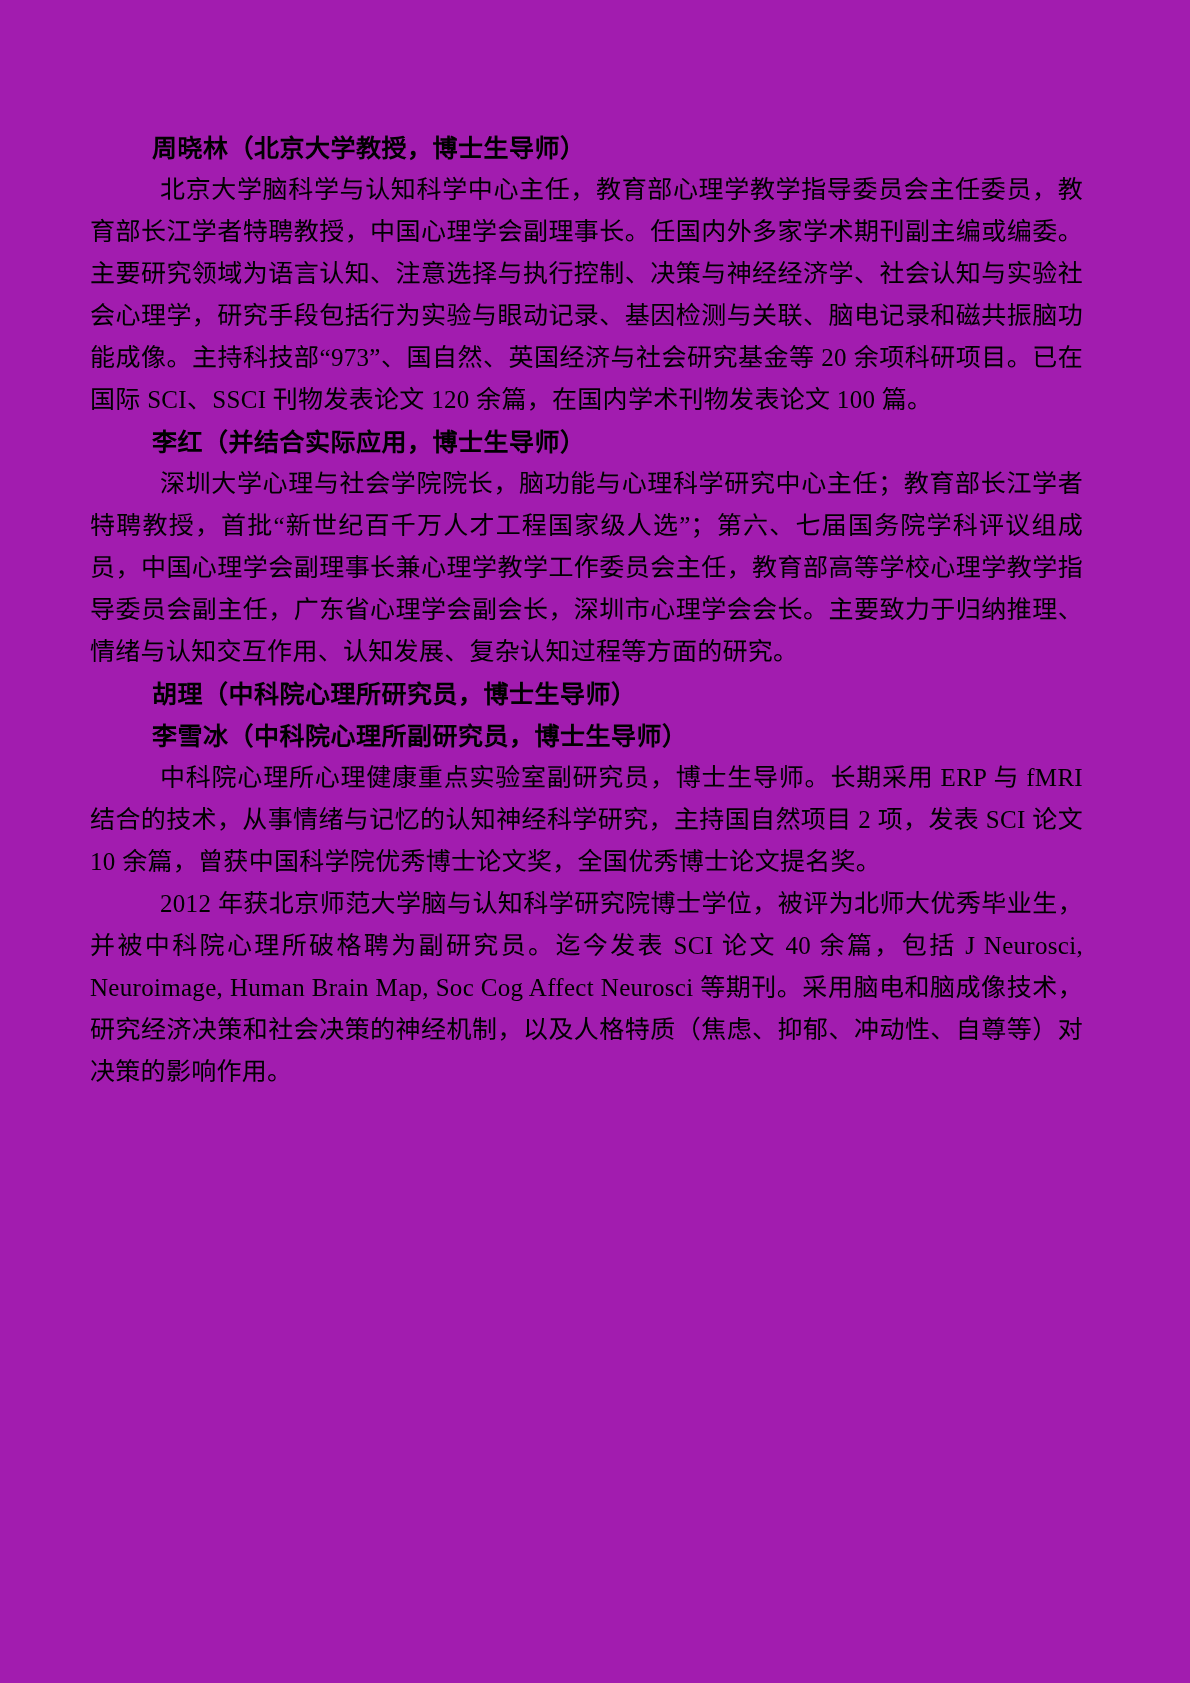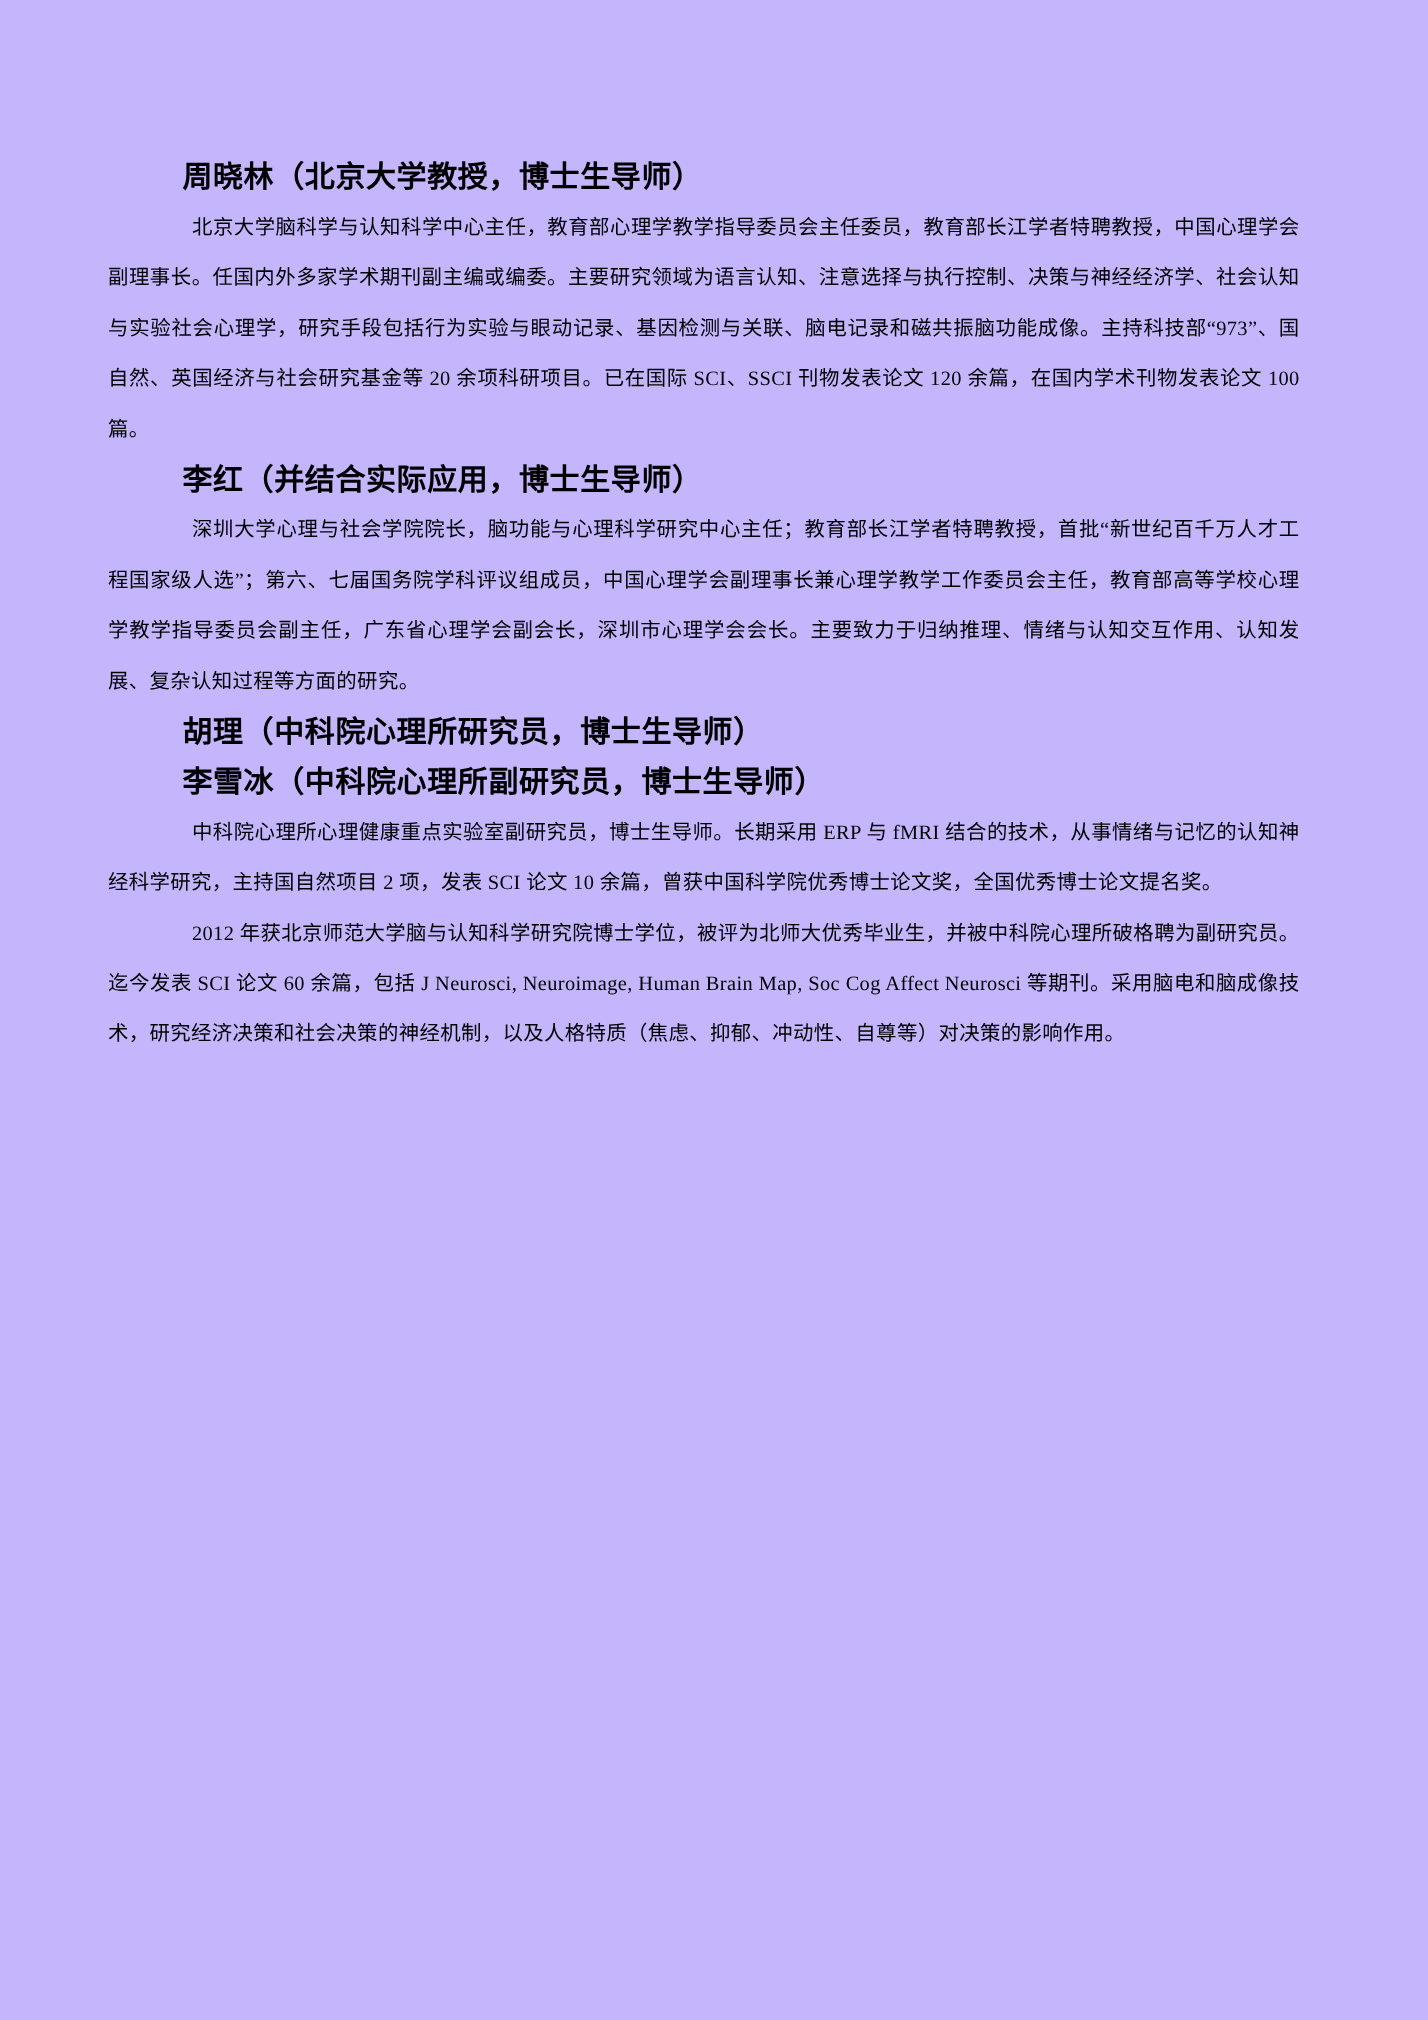--- a/index.html
+++ b/index.html
@@ -13,37 +13,37 @@
     position: relative;
     overflow: hidden;
     font-family: "Liberation Serif", "DejaVu Serif", serif;
     color: #000000;
   }
   .page {
     box-sizing: border-box;
     width: 1190px;
     height: 1683px;
     padding: 127px 107px 40px 90px;
-    background: #c4b5fd;
+    background: #a21caf;
   }
   .bio { margin: 0; }
   .bio-heading {
     margin: 0;
     font-family: "Liberation Sans", "DejaVu Sans", sans-serif;
     font-weight: bold;
     font-size: 25px;
     line-height: 42px;
     text-indent: 62px;
     text-align: left;
     letter-spacing: 0.5px;
     white-space: nowrap;
   }
   .bio-body {
     margin: 0;
-    font-size: 17px;
+    font-size: 25px;
     line-height: 42px;
     text-indent: 70px;
     text-align: justify;
     text-justify: inter-character;
     letter-spacing: 0.3px;
   }
 </style>
 </head>
 <body style="background: rgb(255, 255, 255); color: rgb(0, 0, 0);">
 
@@ -65,16 +65,16 @@
 
   <section class="bio">
   </section>
 
   <section class="bio">
     <h2 class="bio-heading">李雪冰（中科院心理所副研究员，博士生导师）</h2>
     <p class="bio-body">中科院心理所心理健康重点实验室副研究员，博士生导师。长期采用 ERP 与 fMRI 结合的技术，从事情绪与记忆的认知神经科学研究，主持国自然项目 2 项，发表 SCI 论文 10 余篇，曾获中国科学院优秀博士论文奖，全国优秀博士论文提名奖。</p>
   </section>
 
   <section class="bio">
-    <p class="bio-body">2012 年获北京师范大学脑与认知科学研究院博士学位，被评为北师大优秀毕业生，并被中科院心理所破格聘为副研究员。迄今发表 SCI 论文 60 余篇，包括 J Neurosci, Neuroimage, Human Brain Map, Soc Cog Affect Neurosci 等期刊。采用脑电和脑成像技术，研究经济决策和社会决策的神经机制，以及人格特质（焦虑、抑郁、冲动性、自尊等）对决策的影响作用。</p>
+    <p class="bio-body">2012 年获北京师范大学脑与认知科学研究院博士学位，被评为北师大优秀毕业生，并被中科院心理所破格聘为副研究员。迄今发表 SCI 论文 40 余篇，包括 J Neurosci, Neuroimage, Human Brain Map, Soc Cog Affect Neurosci 等期刊。采用脑电和脑成像技术，研究经济决策和社会决策的神经机制，以及人格特质（焦虑、抑郁、冲动性、自尊等）对决策的影响作用。</p>
   </section>
 
 </div>
 
 </body></html>

